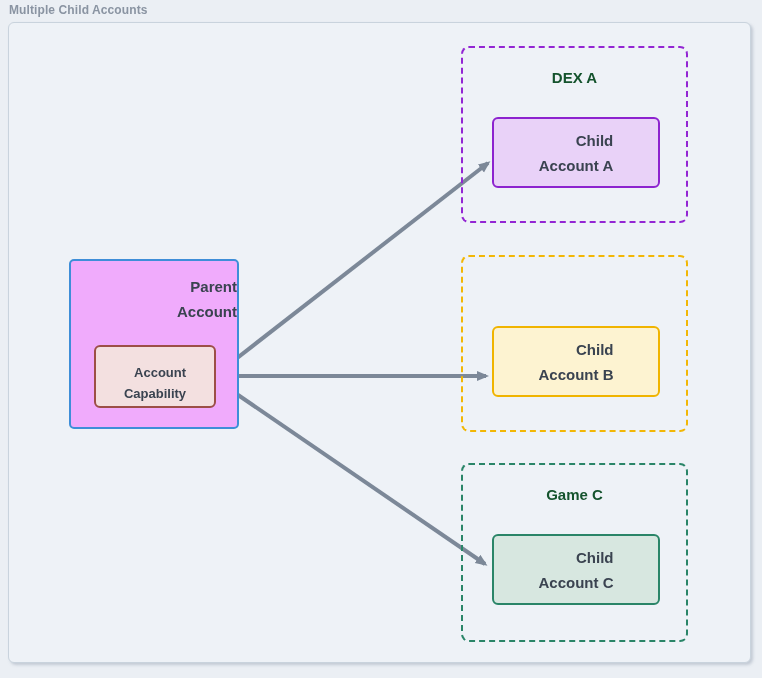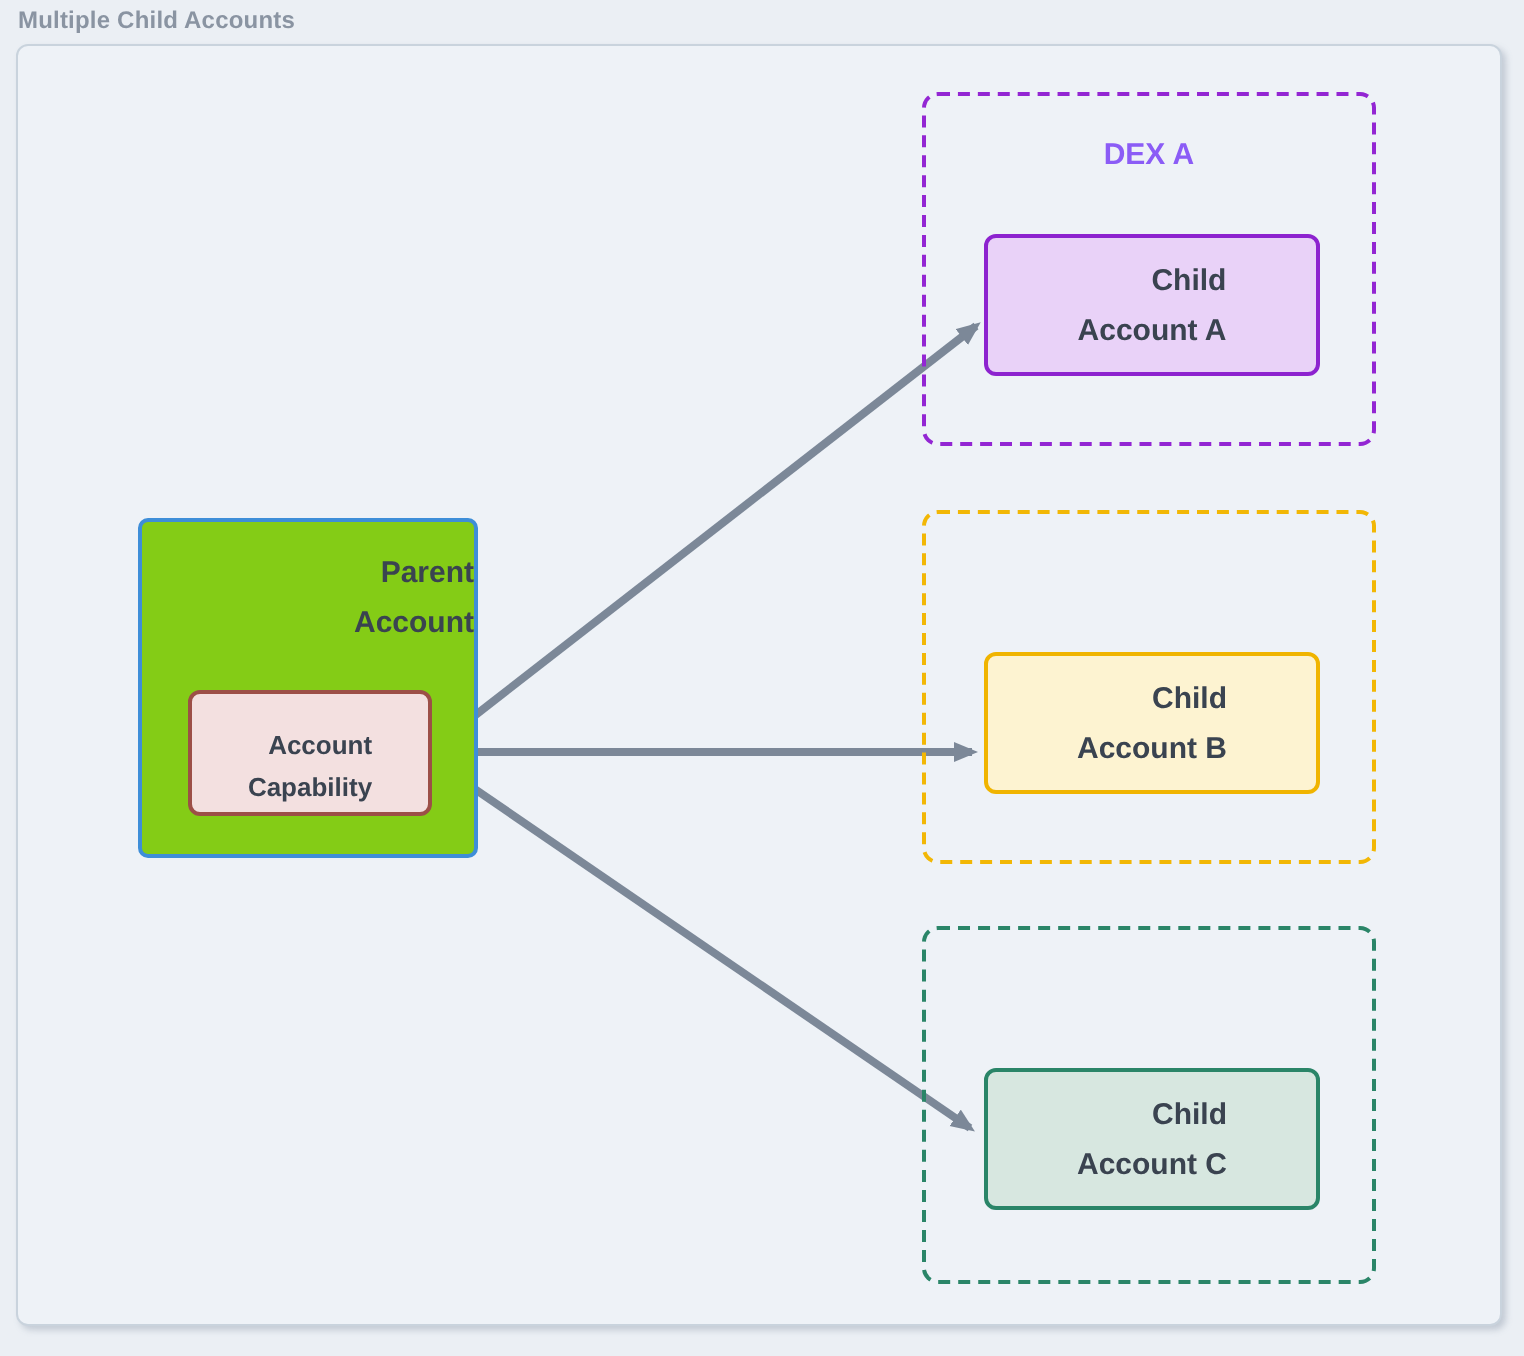--- a/index.html
+++ b/index.html
@@ -51,21 +51,21 @@
     font-size: 15px;
     line-height: 25px;
   }
 
   .parent-box {
     position: absolute;
     left: 60px;
     top: 236px;
     width: 166px;
     height: 166px;
-    background: #84cc16;
+    background: #f0abfc;
     border: 2px solid #3e8ed8;
     border-radius: 5px;
   }
   .parent-box .node-label { margin-top: 13px; }
 
   .capability-box {
     position: absolute;
     left: 23px;
     top: 84px;
     width: 118px;
@@ -86,21 +86,21 @@
     position: absolute;
     left: 452px;
     width: 223px;
     border-width: 2px;
     border-style: dashed;
     border-radius: 8px;
   }
   .group-label {
     text-align: center;
     margin-top: 21px;
-    color: #8b5cf6;
+    color: #14532d;
     font-weight: 600;
     font-size: 15px;
   }
   .child {
     position: absolute;
     left: 29px;
     top: 69px;
     width: 164px;
     height: 67px;
     border-width: 2px;
@@ -157,20 +157,21 @@
     </div>
 
     <div class="group group-defi-b">
       <div class="child child-b">
         <div class="node-label">Child
 Account B</div>
       </div>
     </div>
 
     <div class="group group-game-c">
+      <div class="group-label">Game C</div>
       <div class="child child-c">
         <div class="node-label">Child
 Account C</div>
       </div>
     </div>
 
   </div>
 </div>
 
 </body></html>

